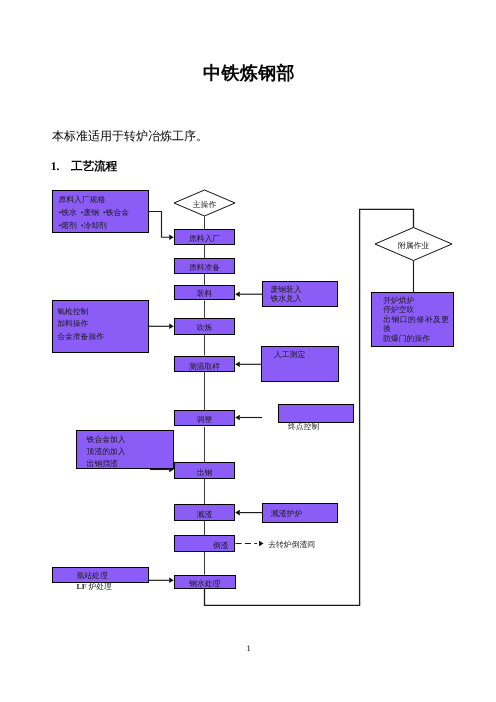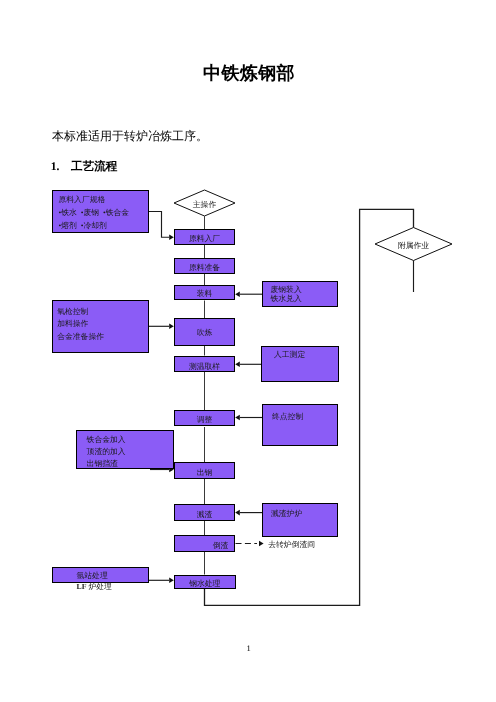--- a/index.html
+++ b/index.html
@@ -167,21 +167,21 @@
       </div>
       <div class="node center" style="left: 174px; top: 229px; width: 61px; height: 16px;">
         <span class="ln">原料入厂</span>
       </div>
       <div class="node center" style="left: 174px; top: 258.4px; width: 61px; height: 15.7px;">
         <span class="ln">原料准备</span>
       </div>
       <div class="node center" style="left: 174px; top: 284.9px; width: 61px; height: 15.5px;">
         <span class="ln">装料</span>
       </div>
-      <div class="node center" style="left: 174px; top: 317.8px; width: 61px; height: 28px; text-align: center;">
+      <div class="node center" style="left: 174px; top: 317.8px; width: 61px; height: 17px; text-align: center;">
         <span class="ln">吹炼</span>
       </div>
       <div class="node center" style="left: 174px; top: 356.2px; width: 61px; height: 16.2px;">
         <span class="ln" style="transform: translateY(2.8px);">测温取样</span>
       </div>
       <div class="node center" style="left: 174px; top: 409.8px; width: 61px; height: 16.4px;">
         <span class="ln">调整</span>
       </div>
       <div class="node center" style="left: 174px; top: 462.2px; width: 61px; height: 17.3px;">
         <span class="ln" style="transform: translateY(3px);">出钢</span>
@@ -195,25 +195,32 @@
       <div class="node center" style="left: 174px; top: 574.9px; width: 61.5px; height: 14px;">
         <span class="ln">钢水处理</span>
       </div>
       <div class="node left" style="left: 262px; top: 281px; width: 76px; height: 26px; padding: 3.6px 0px 0px 7.5px; line-height: 8.9px;">
         <span class="ln">废钢装入</span>
         <span class="ln">铁水兑入</span>
       </div>
       <div class="node left" style="left: 261px; top: 346px; width: 78px; height: 36px; padding: 2.7px 0px 0px 12px; line-height: 9px;">
         <span class="ln">人工测定</span>
       </div>
-      <div class="node left" style="left: 262px; top: 404px; width: 76px; height: 42px; padding: 7px 0px 0px 9px; line-height: 9px;">
+      <div class="node left" style="left: 278px; top: 404px; width: 76px; height: 16px; padding: 17px 0px 0px 9px; line-height: 9px;">
         <span class="ln">终点控制</span>
       </div>
-      <div class="node left" style="left: 262px; top: 503px; width: 76px; height: 34px; padding: 4.6px 0px 0px 8px; line-height: 9px; font-family: Liberation Serif, serif;">
+      <div class="node left" style="left: 262px; top: 503px; width: 76px; height: 20px; padding: 4.6px 0px 0px 8px; line-height: 9px; font-family: Liberation Serif, serif;">
         <span class="ln">溅渣护炉</span>
+      </div>
+      <div class="node left" style="left: 371px; top: 292px; width: 83px; height: 55px; padding: 2.5px 0px 0px 11.2px; line-height: 9.55px;">
+        <span class="ln">开炉烘炉</span>
+        <span class="ln">停炉空吹</span>
+        <span class="ln" style="letter-spacing: 0.5px;">出钢口的修补及更</span>
+        <span class="ln">换</span>
+        <span class="ln">防爆门的操作</span>
       </div>
       <div class="diamond-label" style="left: 174px; top: 190px; width: 61px; height: 26px;">
         <span>主操作</span>
       </div>
       <div class="diamond-label" style="left: 375px; top: 227.5px; width: 77px; height: 33px;">
         <span>附属作业</span>
       </div>
       <div class="free-label" style="left: 268.2px; top: 539.6px; text-align: right;">去转炉倒渣间</div>
     </div>
 

